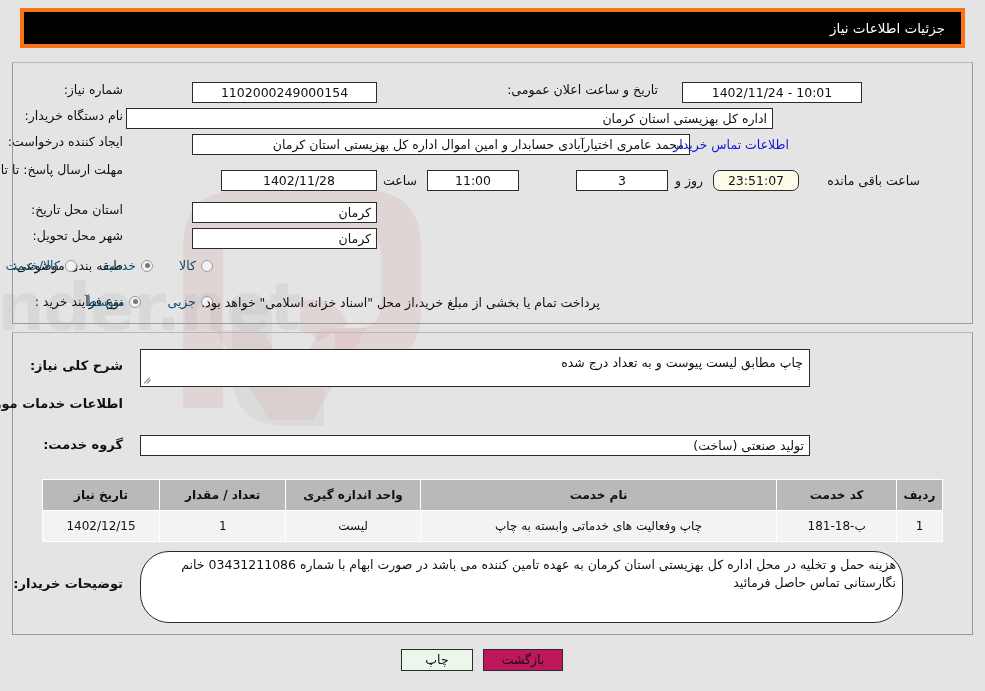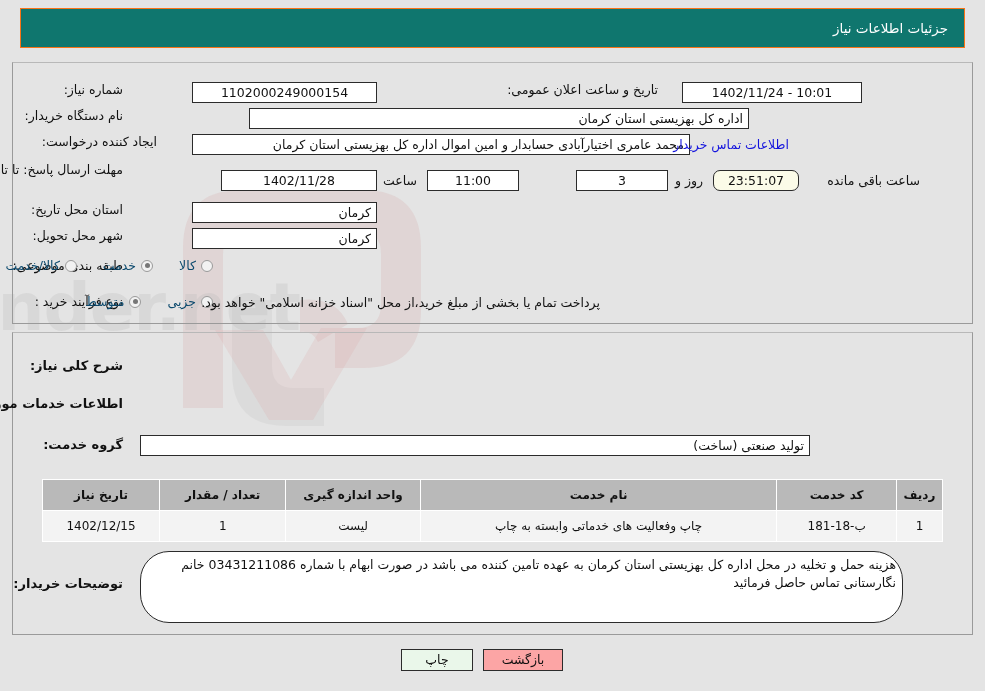--- a/index.html
+++ b/index.html
@@ -36,22 +36,22 @@
     width: 985px;
     height: 691px;
     box-sizing: border-box;
   }
 
   
   .titlebar {
     position: absolute;
     left: 20px; top: 8px;
     width: 945px; height: 40px;
-    background: #0f766e;
-    border: 1px solid #f97316;
+    background: #000000;
+    border: 4px solid #f97316;
     box-sizing: border-box;
     display: flex;
     align-items: center;
     justify-content: flex-start;
     padding: 0 16px;
   }
   .titlebar .ttl {
     color: #ffffff;
     font-size: 13.5px;
     font-weight: normal;
@@ -219,21 +219,21 @@
     height: 22px;
     line-height: 20px;
     text-align: center;
     font-size: 12.5px;
     color: #111;
     cursor: pointer;
     font-family: "DejaVu Sans", "Liberation Sans", sans-serif;
     padding: 0;
   }
   .btn.print { background: #eaf7ea; }
-  .btn.back  { background: #fca5a5; }
+  .btn.back  { background: #be185d; }
 </style>
 </head>
 <body>
 
 <div id="watermark">
   <svg width="985" height="691" viewBox="0 0 985 691" xmlns="http://www.w3.org/2000/svg">
     <g opacity="0.30">
       <path d="M183 248 q0 -58 58 -58 l122 0 q58 0 58 58 l0 62 q0 58 -58 58 l-28 0 l0 -40 l22 0 q24 0 24 -24 l0 -50 q0 -24 -24 -24 l-110 0 q-24 0 -24 24 l0 154 l-40 0 z" fill="#d7b3b3"></path>
       <path d="M232 300 l40 0 l0 66 q0 22 22 22 l30 0 l0 38 l-38 0 q-54 0 -54 -54 z" fill="#c9c9c9"></path>
       <path d="M300 300 q36 -4 48 24 l-30 18 q-6 -12 -18 -10 z" fill="#d7b3b3"></path>
@@ -262,23 +262,23 @@
 
   <div class="row" style="right:327px; top:82px;">
     <span class="lbl">تاریخ و ساعت اعلان عمومی:</span>
   </div>
 
   <div class="fld center" style="position:absolute; left:682px; top:82px; width:180px;">10:01 - 1402/11/24</div>
 
   <div class="row" style="right:862px; top:108px;">
     <span class="lbl">نام دستگاه خریدار:</span>
   </div>
-  <div class="fld right" style="position:absolute; right:236px; top:108px; width:500px;padding-left:25px;">اداره کل بهزیستی استان کرمان</div>
-
-  <div class="row" style="right:828px; top:134px;">
+  <div class="fld right" style="position:absolute; right:212px; top:108px; width:647px;padding-left:25px;">اداره کل بهزیستی استان کرمان</div>
+
+  <div class="row" style="right:862px; top:134px;">
     <span class="lbl">ایجاد کننده درخواست:</span>
   </div>
   <div class="fld right" style="position:absolute; right:295px; top:134px; width:498px;">محمد عامری اختیارآبادی حسابدار و امین اموال اداره کل بهزیستی استان کرمان</div>
   <span class="link" style="position:absolute; right:190px; top:135px; line-height:20px;">اطلاعات تماس خریدار</span>
 
   <div class="row lbl two-line" style="right:862px; top:163px; display:block; width:120px;">
     <span>مهلت ارسال پاسخ: تا تاریخ:</span>
   </div>
   <div class="fld center" style="position:absolute; right:608px; top:170px; width:156px;">1402/11/28</div>
   <span class="sep-text" style="position:absolute; right:563px; top:170px; line-height:21px;">ساعت</span>
@@ -327,20 +327,27 @@
     <div class="radio-item">
       <span class="rb on"></span>
       <span class="rb-label">متوسط</span>
     </div>
   </div>
   <span class="note-inline" style="position:absolute; right:385px; top:295px;">پرداخت تمام یا بخشی از مبلغ خرید،از محل "اسناد خزانه اسلامی" خواهد بود.</span>
 
   <div class="panel" id="panel-mid"></div>
 
   <span class="lbl bold-lbl" style="position:absolute; right:862px; top:358px; font-size:13px;">شرح کلی نیاز:</span>
+  <div class="ta" style="position:absolute; right:175px; top:349px; width:670px; height:38px;">
+    <span>چاپ مطابق لیست پیوست و به تعداد درج شده</span>
+    <span class="grip">
+        <i></i>
+        <i></i>
+      </span>
+  </div>
 
   <span class="section-head" style="right:862px; top:396px;">اطلاعات خدمات مورد نیاز</span>
 
   <span class="lbl bold-lbl" style="position:absolute; right:862px; top:437px; font-size:13px;">گروه خدمت:</span>
   <div class="fld right" style="position:absolute; right:175px; top:435px; width:670px;">تولید صنعتی (ساخت)</div>
 
   <table class="grid" style="right:42px; top:479px; width:901px;">
     <thead>
       <tr>
         <th style="width:38px;">ردیف</th>

